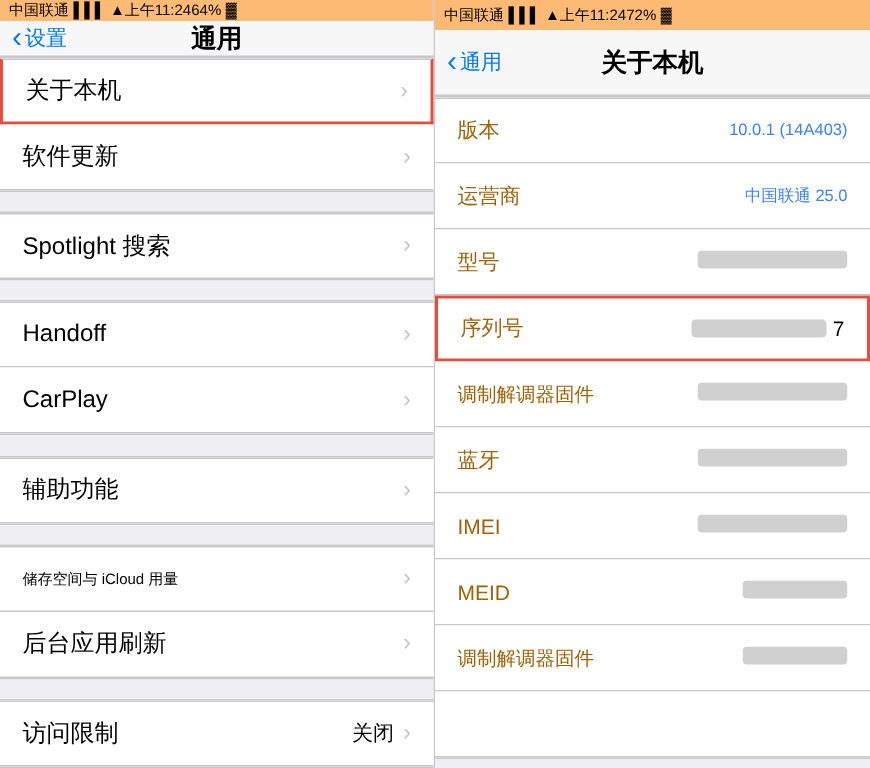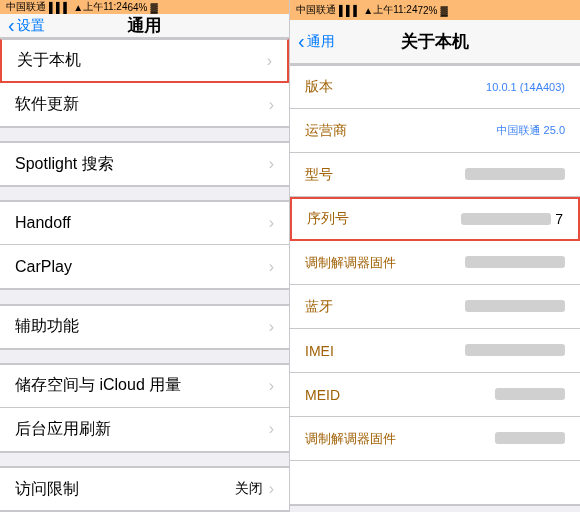--- a/index.html
+++ b/index.html
@@ -269,21 +269,21 @@
   <div class="group-block">
     <div class="list-item">
       <span class="list-item-label">辅助功能</span>
       <span class="list-item-arrow">›</span>
     </div>
   </div>
 
   <div style="height:28px;background:#efeff4;"></div>
   <div class="group-block">
     <div class="list-item">
-      <span class="list-item-label" style="font-size:16px;">储存空间与 iCloud 用量</span>
+      <span class="list-item-label" style="font-size:10px;">储存空间与 iCloud 用量</span>
       <span class="list-item-arrow">›</span>
     </div>
     <div class="list-item">
       <span class="list-item-label">后台应用刷新</span>
       <span class="list-item-arrow">›</span>
     </div>
   </div>
 
   <div style="height:28px;background:#efeff4;"></div>
   <div class="group-block">

